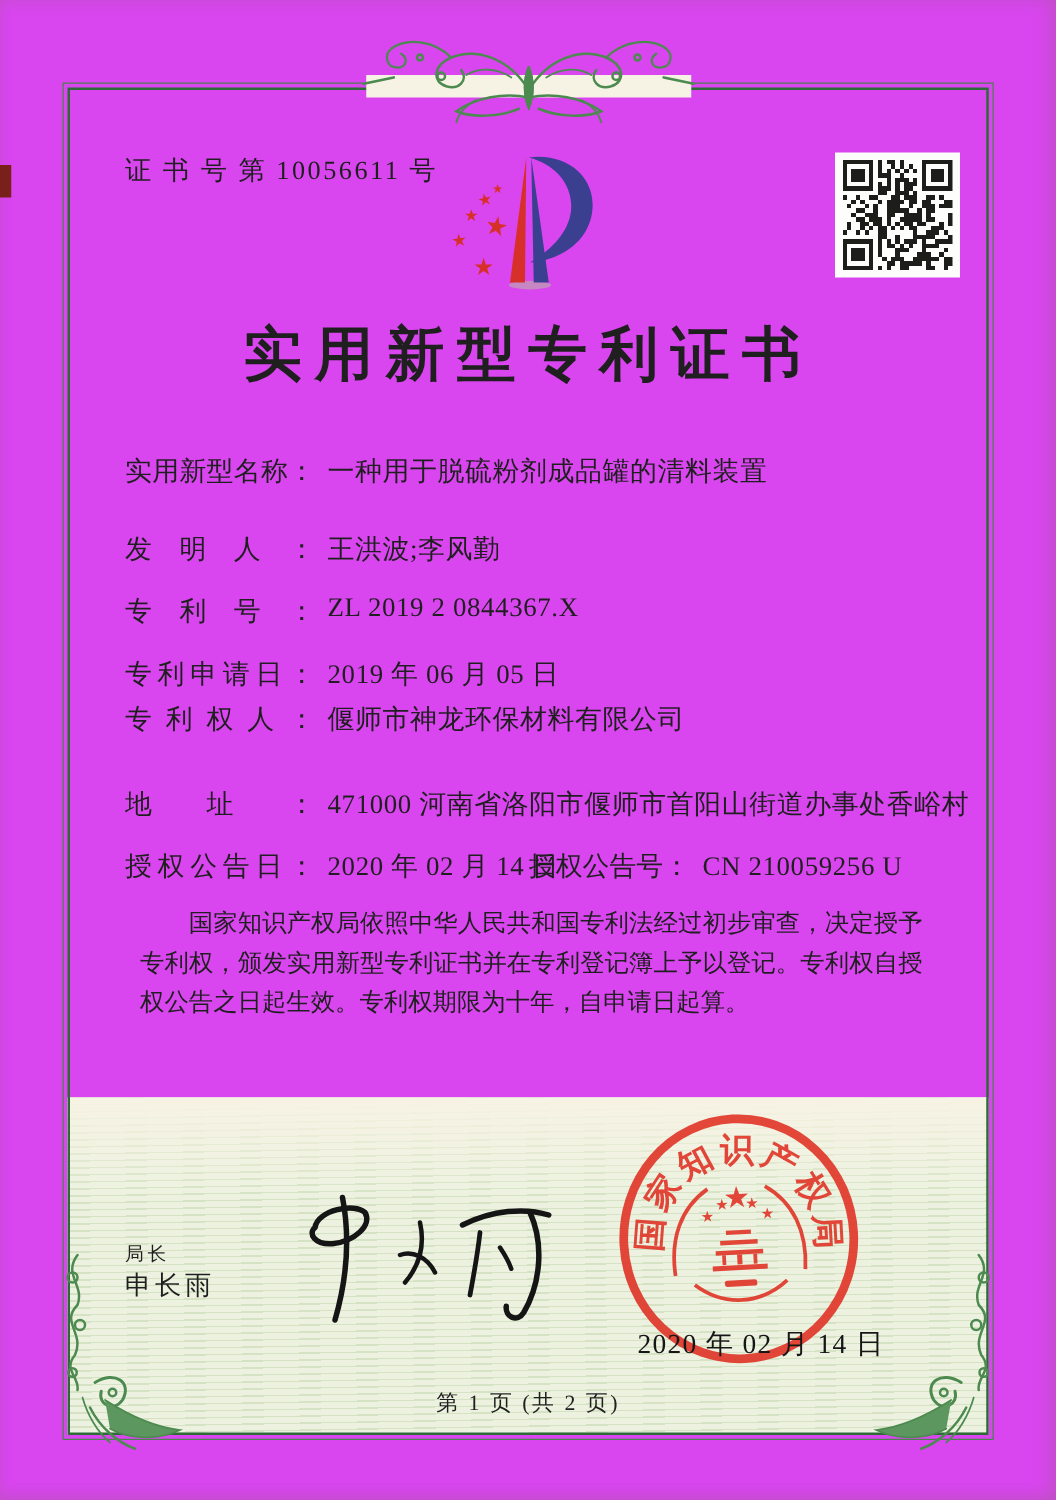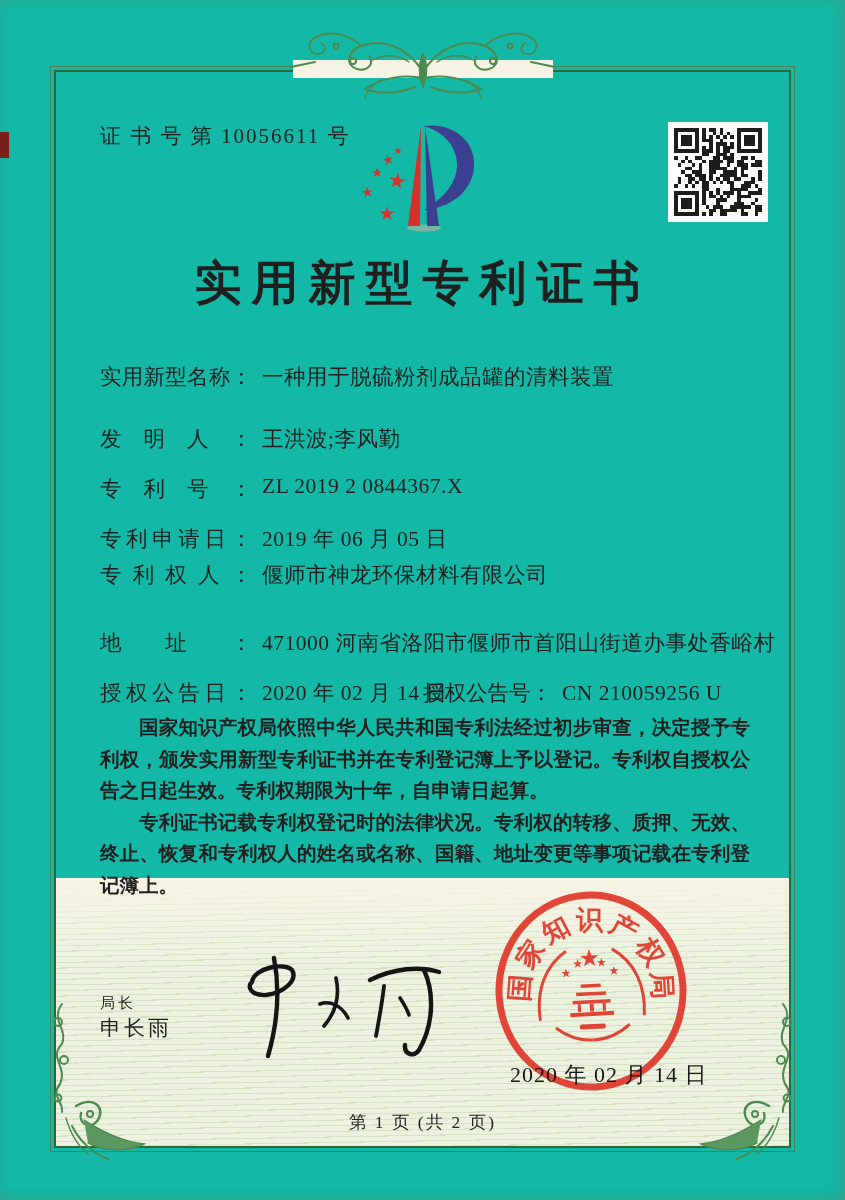--- a/index.html
+++ b/index.html
@@ -1,17 +1,17 @@
 <!DOCTYPE html>
 <html><head>
 <meta charset="utf-8">
 <style>
   html,body{margin:0;padding:0;}
   body{width:845px;height:1200px;overflow:hidden;background:#efe9d6;}
-  .page{position:relative;width:845px;height:1200px;background:#14b8a6;
+  .page{position:relative;width:845px;height:1200px;background:#d946ef;
         font-family:"Liberation Serif","DejaVu Serif",serif;color:#1f1f1f;
         box-shadow:inset -6px 0 14px rgba(120,110,80,.18), inset 0 -4px 10px rgba(120,110,80,.12);}
   
   .frame{position:absolute;left:50px;top:66px;width:745px;height:1086px;
          border:1px solid #4d7f50;box-sizing:border-box;}
   .frame::after{content:"";position:absolute;left:3px;top:3px;right:3px;bottom:3px;
          border:2.5px solid #2e6a38;}
   
   .wave-band{position:absolute;left:54px;top:878px;width:737px;height:270px;
       background:
@@ -29,21 +29,21 @@
   
   .fields{position:absolute;left:100px;top:362px;width:665px;font-size:21.5px;}
   .frow{position:absolute;left:0;white-space:nowrap;}
   .flabel{display:inline-block;width:152px;text-align:justify;text-align-last:justify;
           vertical-align:top;}
   .fvalue{margin-left:10px;letter-spacing:.5px;margin-top:24px;}
   .frow2{position:absolute;left:323px;white-space:nowrap;}
   
   .paras{position:absolute;left:100px;top:712px;width:650px;font-size:19.5px;
          line-height:31.5px;text-align:justify;}
-  .paras p{margin:0;text-indent:2em;font-weight:bold;}
+  .paras p{margin:12px;text-indent:2em;}
   
   .signoff-title{position:absolute;left:100px;top:994px;font-size:15px;letter-spacing:3px;}
   .signoff-name{position:absolute;left:100px;top:1014px;font-size:21px;letter-spacing:3px;text-align:right;}
   .signature{position:absolute;left:218px;top:950px;}
   .seal{position:absolute;left:492px;top:888px;}
   .seal-date{position:absolute;left:510px;top:1060px;font-size:22px;letter-spacing:1px;
              color:#161616;}
   .page-info{position:absolute;left:0;top:1110px;width:845px;text-align:center;
              font-size:17.5px;letter-spacing:2px;}
   .back-note{position:absolute;left:0;top:1160px;width:845px;text-align:center;
@@ -383,21 +383,20 @@
     <div class="frow" style="top:316px">
       <span class="flabel">授权公告日：</span><span class="fvalue">2020 年 02 月 14 日</span>
     </div>
     <div class="frow2" style="top:316px">
       <span>授权公告号：</span><span class="fvalue">CN 210059256 U</span>
     </div>
   </div>
 
   <div class="paras">
     <p>国家知识产权局依照中华人民共和国专利法经过初步审查，决定授予专利权，颁发实用新型专利证书并在专利登记簿上予以登记。专利权自授权公告之日起生效。专利权期限为十年，自申请日起算。</p>
-    <p>专利证书记载专利权登记时的法律状况。专利权的转移、质押、无效、终止、恢复和专利权人的姓名或名称、国籍、地址变更等事项记载在专利登记簿上。</p>
   </div>
 
   <div class="signoff-title">局长</div>
   <div class="signoff-name">申长雨</div>
 
   <svg class="signature" width="235" height="118" viewBox="0 0 235 118">
     <g fill="none" stroke="#151515" stroke-width="4.4" stroke-linecap="round">
       <path d="M34,32 C36,18 66,12 74,20 C80,30 66,43 48,45 C34,46 28,37 34,32"></path>
       <path d="M56,8 C61,34 61,68 50,106"></path>
       <path d="M118,28 C122,46 118,62 106,76" stroke-width="3.6"></path>

